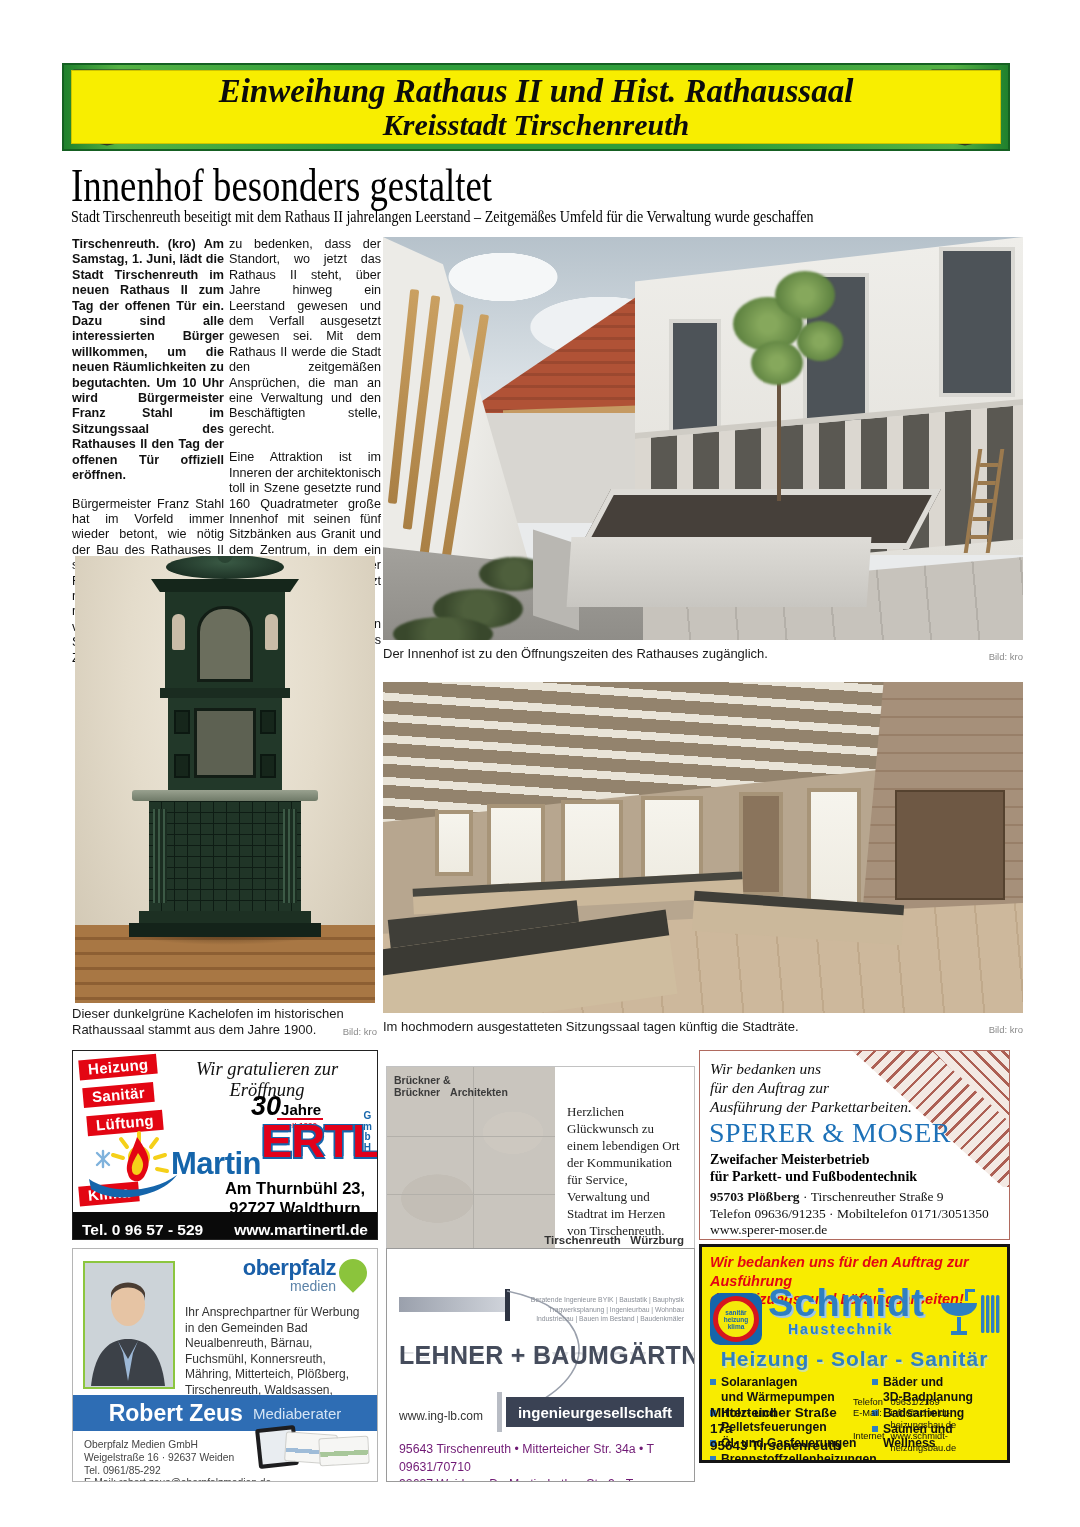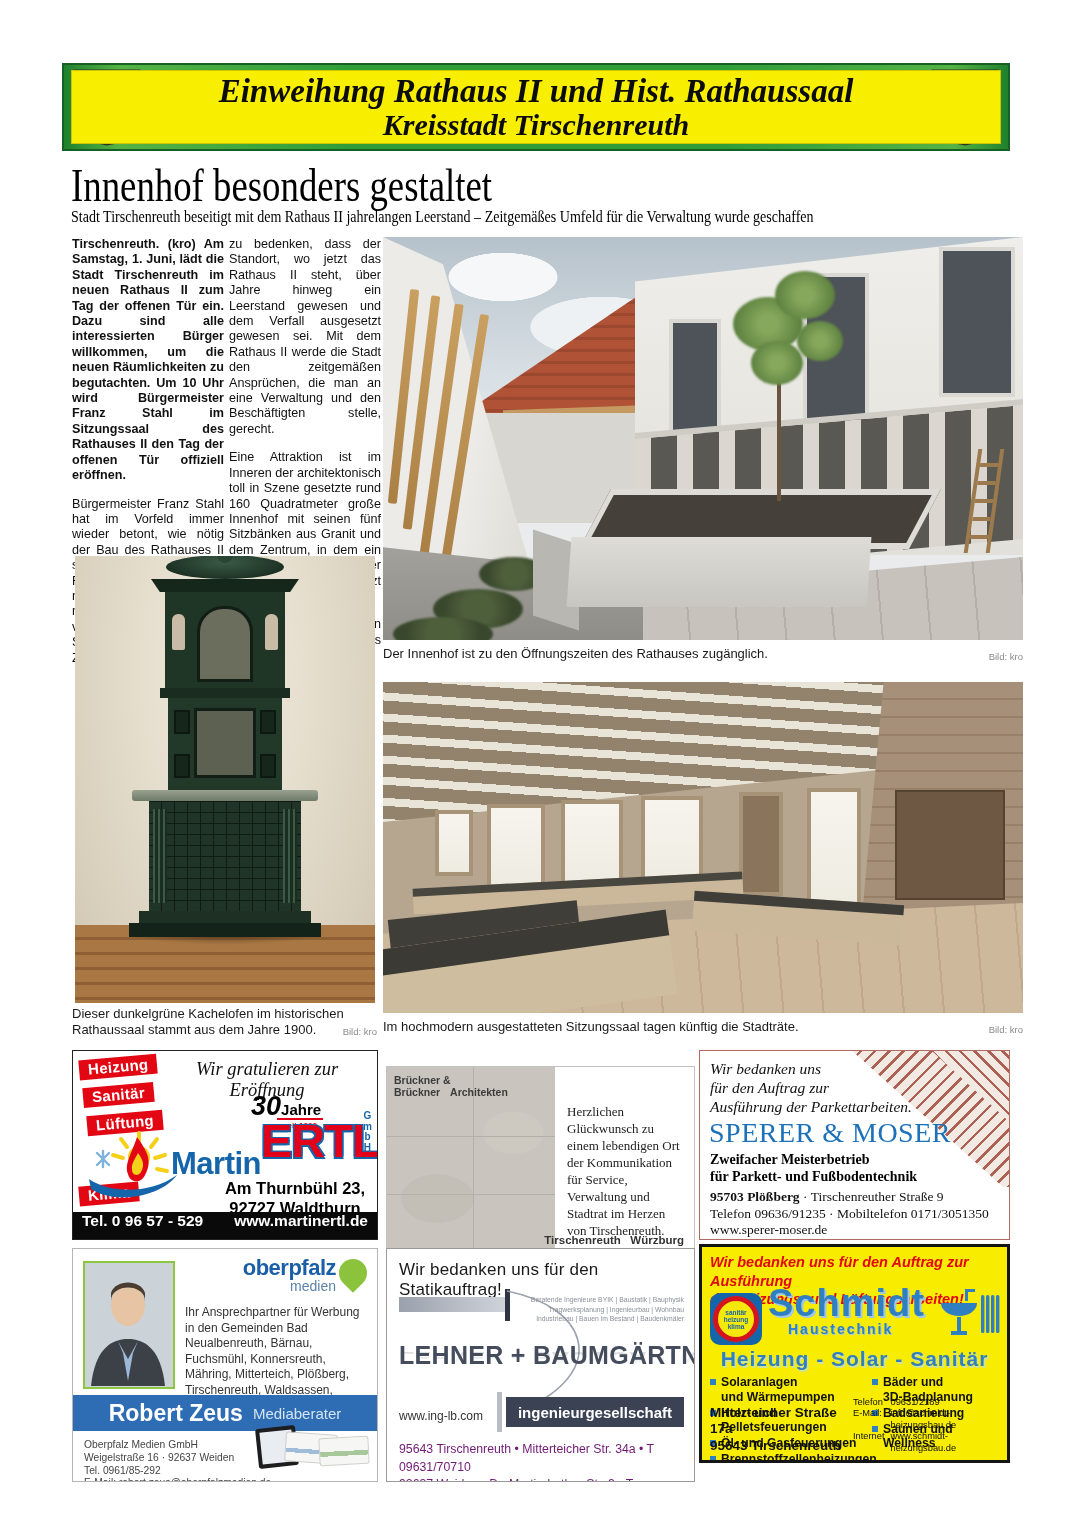--- a/index.html
+++ b/index.html
@@ -147,21 +147,21 @@
   .ertl-martin { position:absolute; left:98px; top:95px; color:#1565ab; font-size:31px; font-weight:bold; letter-spacing:-.5px; }
   .ertl-ertl { position:absolute; left:188px; top:62px; color:#e2001a; font-size:47px; font-weight:bold; letter-spacing:-1px;
     text-shadow:-1.5px -1.5px 0 #1565ab,1.5px -1.5px 0 #1565ab,-1.5px 1.5px 0 #1565ab,1.5px 1.5px 0 #1565ab; }
   .ertl-gmbh { position:absolute; left:290px; top:60px; color:#1565ab; font-size:10px; font-weight:bold; line-height:10.5px; white-space:pre-line; text-align:center; }
   .ertl-years { position:absolute; left:178px; top:40px; color:#000; font-weight:bold; }
   .ertl-years .n { font-size:27px; font-style:italic; }
   .ertl-years .j { font-size:15px; }
   .ertl-years .s { display:block; margin-top:-4px; margin-left:26px; color:#e2001a; font-size:8px; border-top:2px solid #e2001a; padding-top:1px; width:46px; text-align:center; }
   .ertl-addr { position:absolute; left:140px; top:127px; width:164px; text-align:center; font-weight:bold; font-size:16.5px; line-height:20px; color:#000; }
   .ertl-bar { position:absolute; left:0; bottom:0; width:100%; height:27px; background:#0a0a0a; color:#fff;
-    display:flex; justify-content:space-between; align-items:flex-start; padding:0 9px; font-weight:bold; font-size:15.5px; }
+    display:flex; justify-content:space-between; align-items:flex-end; padding:0 9px; font-weight:bold; font-size:15.5px; }
 
   
   .ad-brueckner { left:386px; top:1066px; width:309px; height:190px; border:1px solid #c2c2c2; }
   .bb-photo { position:absolute; left:0; top:0; width:168px; height:100%;
     background:
       linear-gradient(0deg,transparent 118px,#b3b0aa 118px,#b3b0aa 119px,transparent 119px),
       linear-gradient(90deg,transparent 86px,#b3b0aa 86px,#b3b0aa 87px,transparent 87px),
       linear-gradient(0deg,transparent 60px,#b3b0aa 60px,#b3b0aa 61px,transparent 61px),
       radial-gradient(60px 40px at 30% 70%, #c3beb6 0 60%, transparent 61%),
       radial-gradient(50px 35px at 75% 35%, #cdc8c0 0 60%, transparent 61%),
@@ -522,21 +522,20 @@
       <div>E-Mail: robert.zeus@oberpfalzmedien.de</div>
     </div>
     <div class="op-papers">
       <div class="tablet"></div>
         <div class="p1"></div>
         <div class="p2"></div>
     </div>
   </div>
 
   <div class="abs ad ad-lehner">
-    <div class="lb-head">Wir bedanken uns für den Statikauftrag!</div>
     <div class="lb-bar"></div>
     <div class="lb-vbar"></div>
     <svg class="lb-arc" viewBox="0 0 220 150">
       <path d="M70 4 C150 20 170 80 96 118" fill="none" stroke="#9aa0ac" stroke-width="1.6"></path>
     </svg>
     <div class="lb-services">
       <div>Beratende Ingenieure BYIK  |  Baustatik | Bauphysik</div>
       <div>Tragwerksplanung  |  Ingenieurbau  |  Wohnbau</div>
       <div>Industriebau  |  Bauen im Bestand | Baudenkmäler</div>
     </div>

